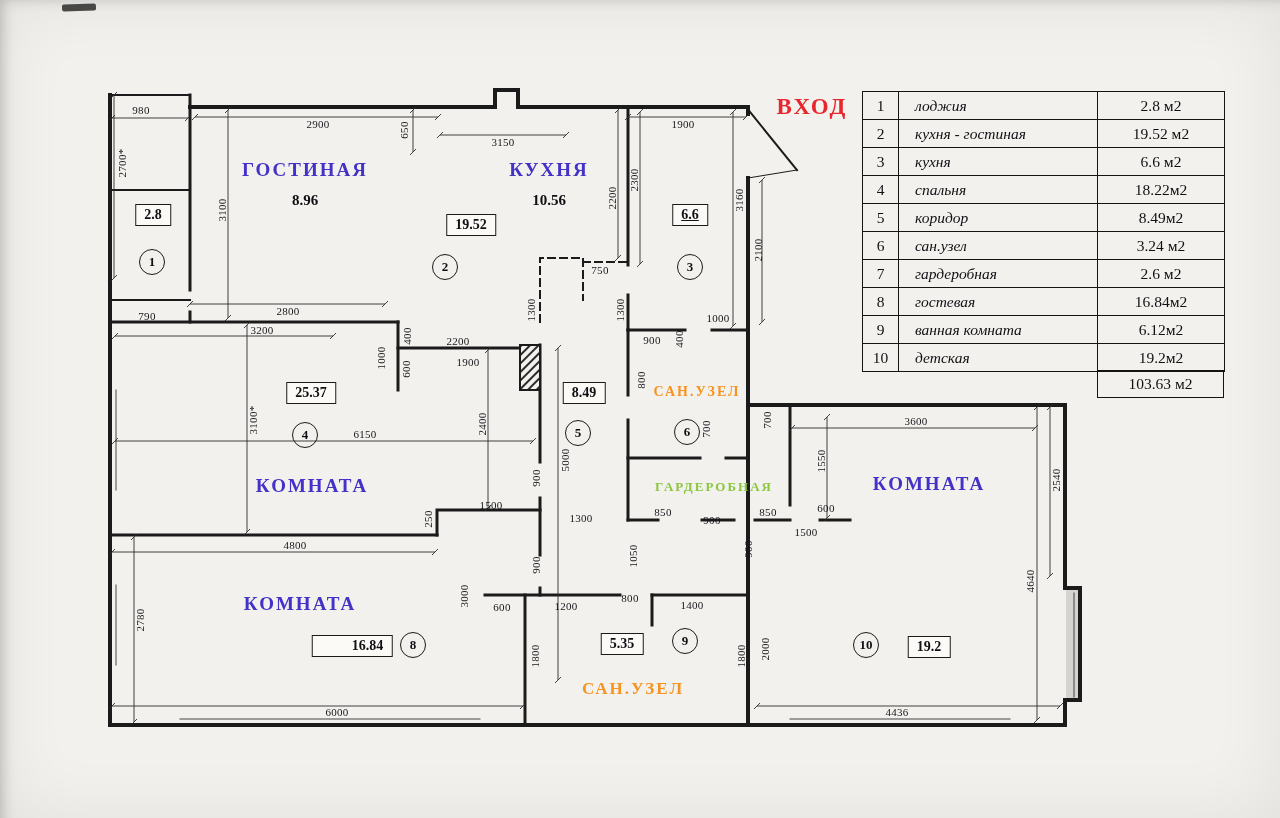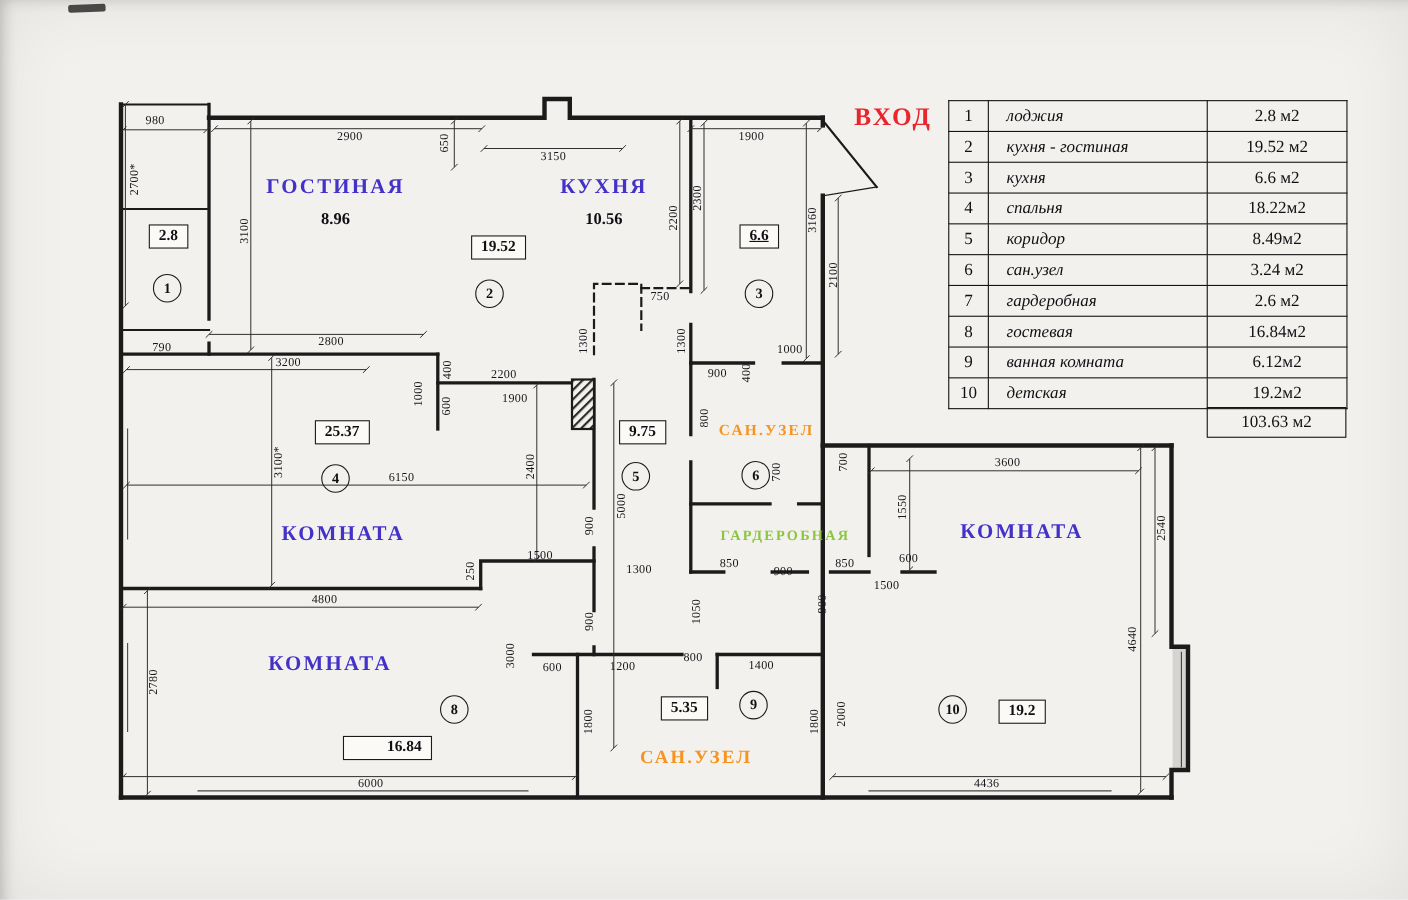--- a/index.html
+++ b/index.html
@@ -209,21 +209,21 @@
       <span class="dim" style="left: 683px; top: 124px;">1900</span>
       <span class="dim rot" style="left: 222px; top: 210px;">3100</span>
       <span class="dim rot" style="left: 612px; top: 198px;">2200</span>
       <span class="dim rot" style="left: 634px; top: 180px;">2300</span>
       <span class="dim rot" style="left: 739px; top: 200px;">3160</span>
       <span class="dim rot" style="left: 758px; top: 250px;">2100</span>
       <span class="dim" style="left: 600px; top: 270px;">750</span>
       <span class="dim rot" style="left: 531px; top: 310px;">1300</span>
       <span class="dim rot" style="left: 620px; top: 310px;">1300</span>
       <span class="dim" style="left: 147px; top: 316px;">790</span>
-      <span class="dim" style="left: 288px; top: 311px; margin-left: 13px;">2800</span>
+      <span class="dim" style="left: 288px; top: 311px;">2800</span>
       <span class="dim" style="left: 262px; top: 330px;">3200</span>
       <span class="dim rot" style="left: 407px; top: 336px;">400</span>
       <span class="dim" style="left: 458px; top: 341px;">2200</span>
       <span class="dim rot" style="left: 381px; top: 358px;">1000</span>
       <span class="dim rot" style="left: 406px; top: 369px;">600</span>
       <span class="dim" style="left: 468px; top: 362px;">1900</span>
       <span class="dim" style="left: 652px; top: 340px;">900</span>
       <span class="dim rot" style="left: 679px; top: 339px;">400</span>
       <span class="dim" style="left: 718px; top: 318px;">1000</span>
       <span class="dim rot" style="left: 641px; top: 380px;">800</span>
@@ -257,25 +257,25 @@
       <span class="dim" style="left: 692px; top: 605px;">1400</span>
       <span class="dim rot" style="left: 535px; top: 656px;">1800</span>
       <span class="dim rot" style="left: 741px; top: 656px;">1800</span>
       <span class="dim rot" style="left: 765px; top: 649px;">2000</span>
       <span class="dim rot" style="left: 1030px; top: 581px;">4640</span>
       <span class="dim" style="left: 337px; top: 712px;">6000</span>
       <span class="dim" style="left: 897px; top: 712px;">4436</span>
       <span class="abox" style="left: 153px; top: 215px;">2.8</span>
       <span class="aplain" style="left: 305px; top: 200px;">8.96</span>
       <span class="aplain" style="left: 549px; top: 200px;">10.56</span>
-      <span class="abox" style="left: 453px; top: 225px;">19.52</span>
+      <span class="abox" style="left: 471px; top: 225px;">19.52</span>
       <span class="abox" style="left: 690px; top: 215px; text-decoration: underline;">6.6</span>
       <span class="abox" style="left: 311px; top: 393px;">25.37</span>
-      <span class="abox" style="left: 584px; top: 393px;">9.75</span>
-      <span class="abox" style="left: 352px; top: 680px; padding-left: 39px;">16.84</span>
+      <span class="abox" style="left: 584px; top: 393px;">8.49</span>
+      <span class="abox" style="left: 352px; top: 646px; padding-left: 39px;">16.84</span>
       <span class="abox" style="left: 622px; top: 644px;">5.35</span>
       <span class="abox" style="left: 929px; top: 647px;">19.2</span>
       <span class="circ" style="left: 152px; top: 262px;">1</span>
       <span class="circ" style="left: 445px; top: 267px;">2</span>
       <span class="circ" style="left: 690px; top: 267px;">3</span>
       <span class="circ" style="left: 305px; top: 435px;">4</span>
       <span class="circ" style="left: 578px; top: 433px;">5</span>
       <span class="circ" style="left: 687px; top: 432px;">6</span>
       <span class="circ" style="left: 413px; top: 645px;">8</span>
       <span class="circ" style="left: 685px; top: 641px;">9</span>

